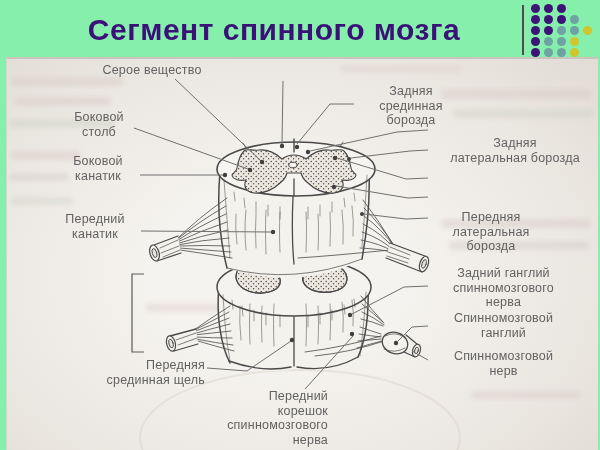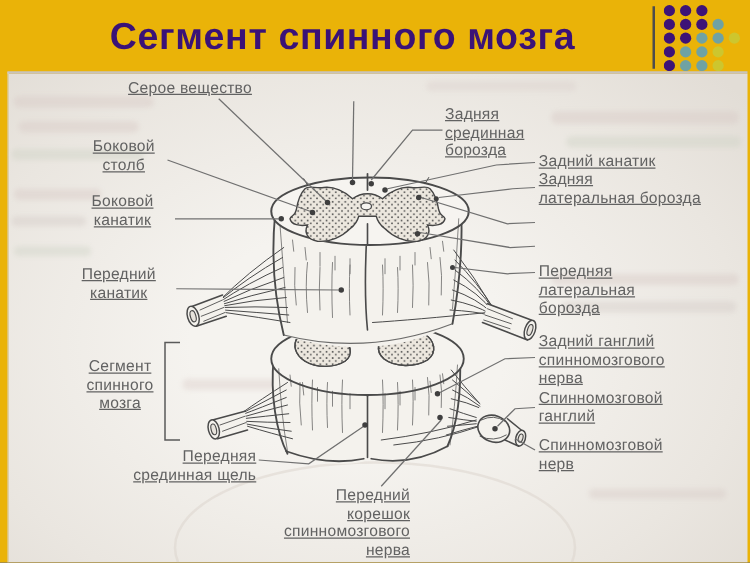--- a/index.html
+++ b/index.html
@@ -1,39 +1,39 @@
 <!DOCTYPE html>
 <html><head>
 <meta charset="utf-8">
 <style>
   html,body{margin:0;padding:0;background:#777;}
   .slide{
-    position:relative;width:600px;height:450px;background:#eab308;
+    position:relative;width:600px;height:450px;background:#86efac;
     overflow:hidden;font-family:"Liberation Sans","DejaVu Sans",sans-serif;
   }
   .title{
     position:absolute;left:28px;top:8px;width:492px;height:44px;
     text-align:center;font-size:30px;font-weight:bold;color:#3a1277;
     letter-spacing:.5px;line-height:44px;white-space:nowrap;
   }
   .sep{position:absolute;left:522px;top:5px;width:2px;height:50px;background:#4d4d4d;}
   .dots{position:absolute;left:531px;top:4px;width:68px;height:53px;overflow:hidden;}
   .dots span{position:absolute;width:9px;height:9px;border-radius:50%;}
   .scan{
     position:absolute;left:6px;top:57px;width:591px;height:391px;
     background:radial-gradient(ellipse 420px 300px at 46% 55%, #f5f3ef 30%, #eae6e0 75%, #e2ddd6 100%);
     border-top:2px solid #c9c4bd;border-bottom:2px solid #d5d0c9;border-left:1px solid #d8d4cf;
   }
   .bleed{position:absolute;border-radius:4px;filter:blur(2px);opacity:.45;}
   svg.art{position:absolute;left:0;top:0;width:600px;height:450px;}
   .lbl{
     position:absolute;font-size:12.5px;line-height:1.17;color:#626262;
-    white-space:pre-line;letter-spacing:.2px;text-decoration:underline;
-  }
-  .c{text-align:center}.r{text-align:right}.l{text-align:left}
+    white-space:pre-line;letter-spacing:.2px;
+  }
+  .c{text-align:center}.r{text-align:right}.l{text-align:center}
 </style>
 </head>
 <body>
 
 <div class="slide">
 
   <div class="title">Сегмент спинного мозга</div>
   <div class="sep"></div>
   <div class="dots" id="dotGrid">
       <span style="left: 0px; top: 0px; background: rgb(61, 19, 119);"></span>
@@ -214,29 +214,25 @@
     </g>
   </svg>
 
   <div class="lbl c" style="left:92px;top:63px;width:120px">Серое вещество</div>
   <div class="lbl c" style="left:60px;top:110px;width:78px">Боковой
 столб</div>
   <div class="lbl c" style="left:58px;top:154px;width:80px">Боковой
 канатик</div>
   <div class="lbl c" style="left:52px;top:212px;width:86px">Передний
 канатик</div>
-  <div class="lbl c" style="left:52px;top:286px;width:88px">Сегмент
-спинного
-мозга</div>
   <div class="lbl r" style="left:28px;top:358px;width:177px">Передняя
 срединная щель</div>
   <div class="lbl l" style="left:356px;top:84px;width:110px">Задняя
 срединная
 борозда</div>
-  <div class="lbl l" style="left:431px;top:122px;width:150px">Задний канатик</div>
   <div class="lbl l" style="left:431px;top:136px;width:168px">Задняя
 латеральная борозда</div>
   <div class="lbl l" style="left:431px;top:210px;width:120px">Передняя
 латеральная
 борозда</div>
   <div class="lbl l" style="left:431px;top:266px;width:145px">Задний ганглий
 спинномозгового
 нерва</div>
   <div class="lbl l" style="left:431px;top:311px;width:145px">Спинномозговой
 ганглий</div>

